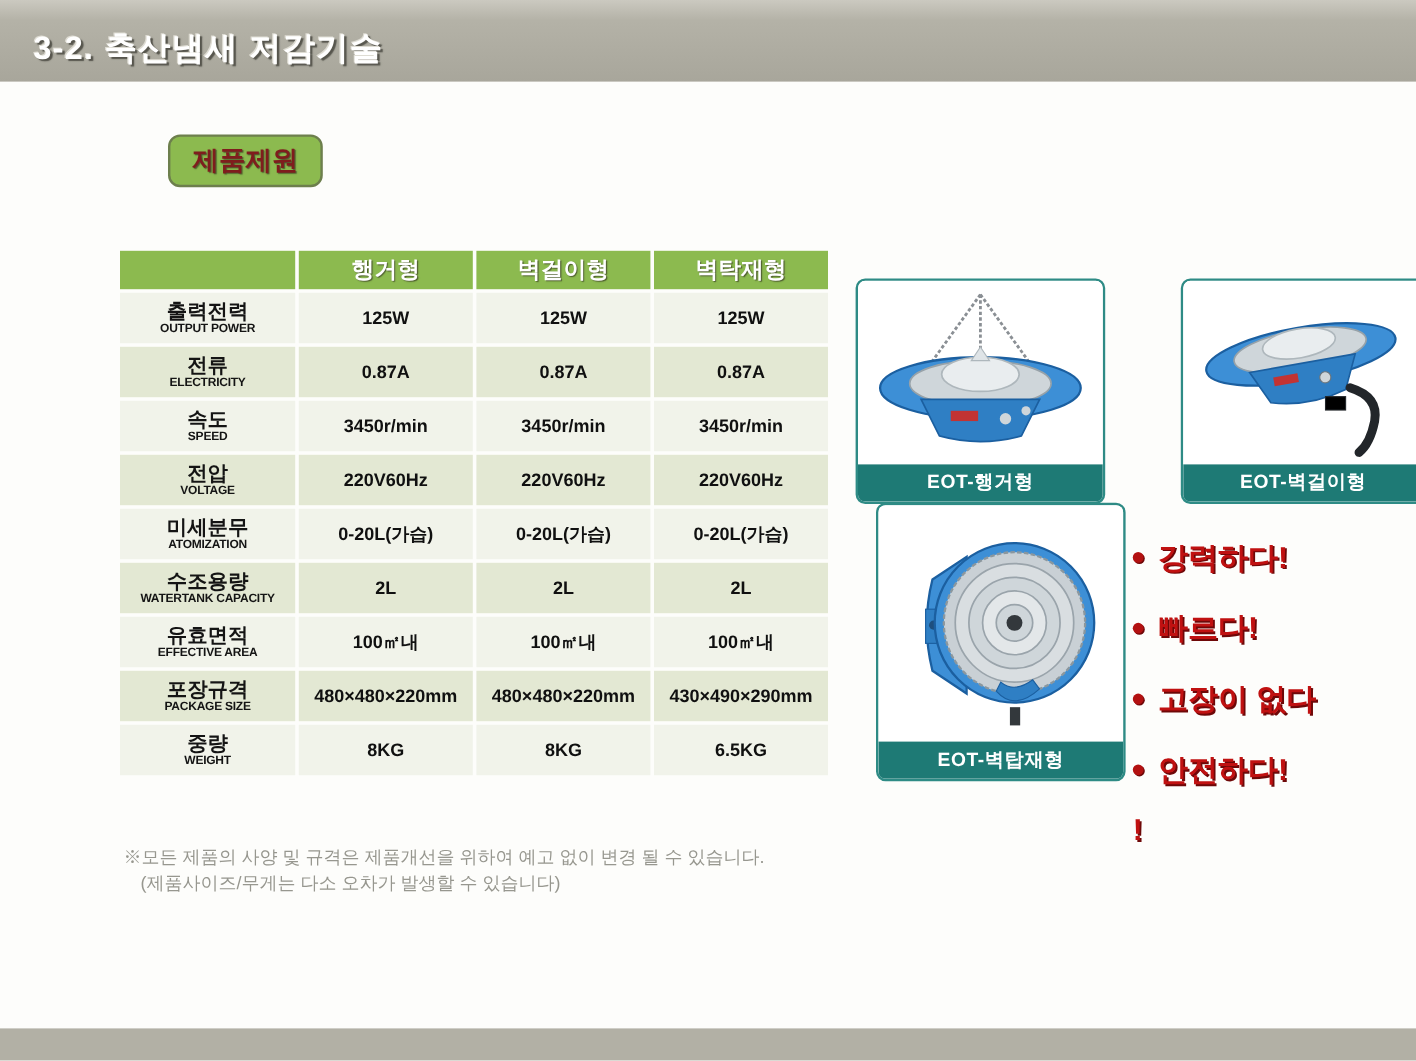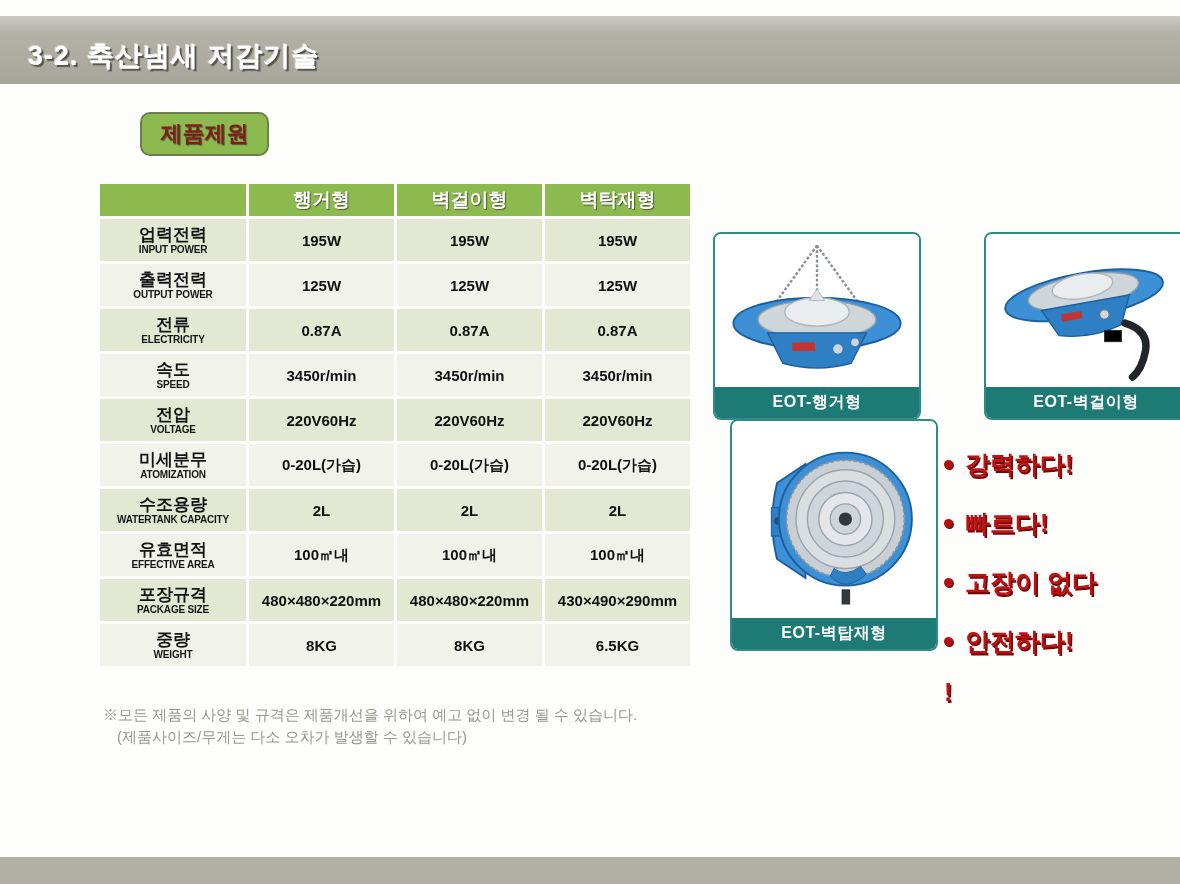--- a/index.html
+++ b/index.html
@@ -2,21 +2,21 @@
 <html><head>
 <meta charset="utf-8">
 <style>
   html,body{margin:0;padding:0;background:#ffffff;}
   .slide{
     position:relative;width:1180px;height:884px;overflow:hidden;
     background:#fdfdfb;font-family:"Liberation Sans",sans-serif;
   }
   
   .topbar{
-    position:absolute;left:0;top:16px;width:1180px;height:68px;
+    position:absolute;left:0;top:0;width:1180px;height:68px;
     background:linear-gradient(#cbc9c0 0%, #b4b2a7 25%, #a8a69b 100%);
   }
   .page-title{
     position:absolute;left:28px;top:22px;margin:0;
     font-size:27px;font-weight:bold;letter-spacing:1px;color:#ffffff;
     text-shadow:-1px -1px 0 #dedcd3, 2px 2px 1px #55544c;
   }
   .bottombar{
     position:absolute;left:0;top:857px;width:1180px;height:27px;
     background:#b2b0a5;
@@ -24,21 +24,21 @@
   
   .badge{
     position:absolute;left:140px;top:112px;width:125px;height:40px;
     background:#8cba4f;border:2px solid #6d7f4d;border-radius:10px;
     display:flex;align-items:center;justify-content:center;
     font-size:22px;font-weight:bold;color:#7f1d1d;
     text-shadow:1px 1px 1px #4c5a2e;
   }
   
   table.spec{
-    position:absolute;left:97px;top:181px;width:594px;
+    position:absolute;left:97px;top:206px;width:594px;
     border-collapse:separate;border-spacing:3px;table-layout:fixed;
   }
   table.spec th, table.spec td{padding:0;text-align:center;vertical-align:middle;}
   .head{
     background:#8cba4f;height:32px;color:#ffffff;
     font-size:19px;font-weight:bold;text-shadow:1px 1px 1px #4c5a2e;
   }
   tr.dark  td{background:#e3e8d3;}
   tr.light td{background:#f1f3ea;}
   td.label-cell{height:42px;}
@@ -101,29 +101,20 @@
     </colgroup>
     <thead>
       <tr>
         <th class="head"></th>
         <th class="head">행거형</th>
         <th class="head">벽걸이형</th>
         <th class="head">벽탁재형</th>
       </tr>
     </thead>
     <tbody id="spec-body">
-        <tr class="dark">
-          <td class="label-cell">
-            <div class="ko">업력전력</div>
-            <div class="en">INPUT POWER</div>
-          </td>
-          <td class="val">195W</td>
-          <td class="val">195W</td>
-          <td class="val">195W</td>
-        </tr>
         <tr class="light">
           <td class="label-cell">
             <div class="ko">출력전력</div>
             <div class="en">OUTPUT POWER</div>
           </td>
           <td class="val">125W</td>
           <td class="val">125W</td>
           <td class="val">125W</td>
         </tr>
         <tr class="dark">

